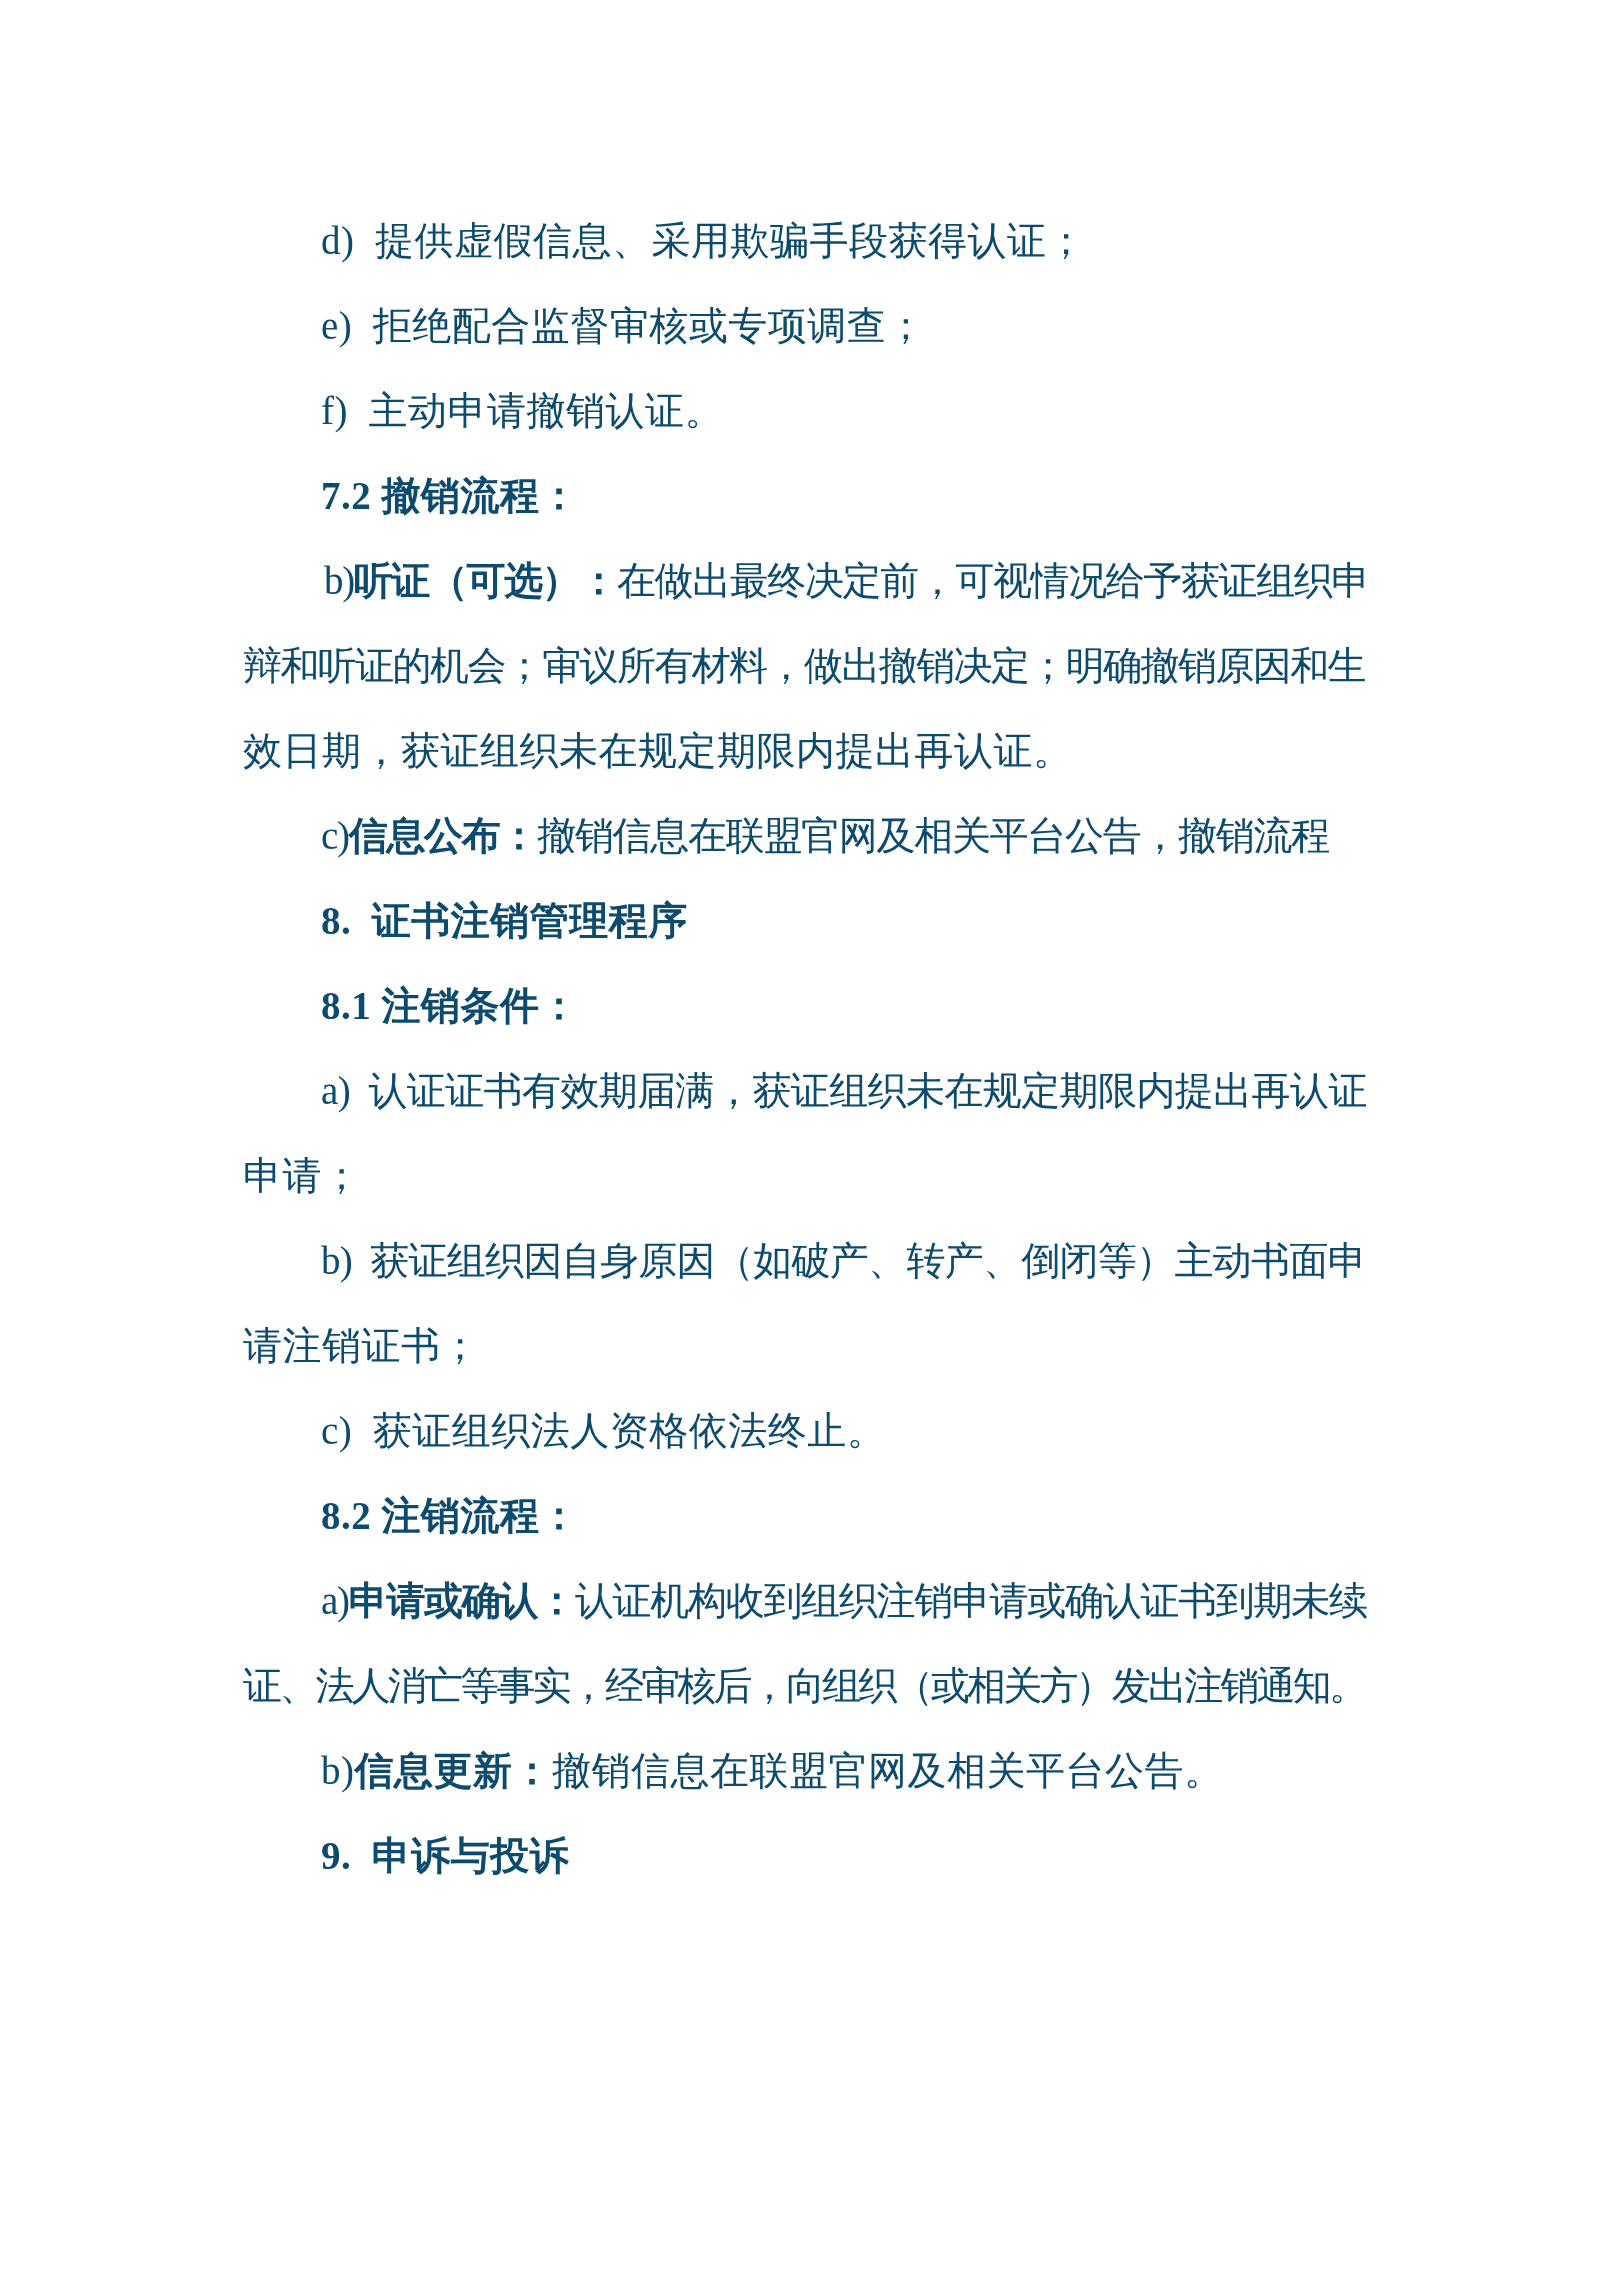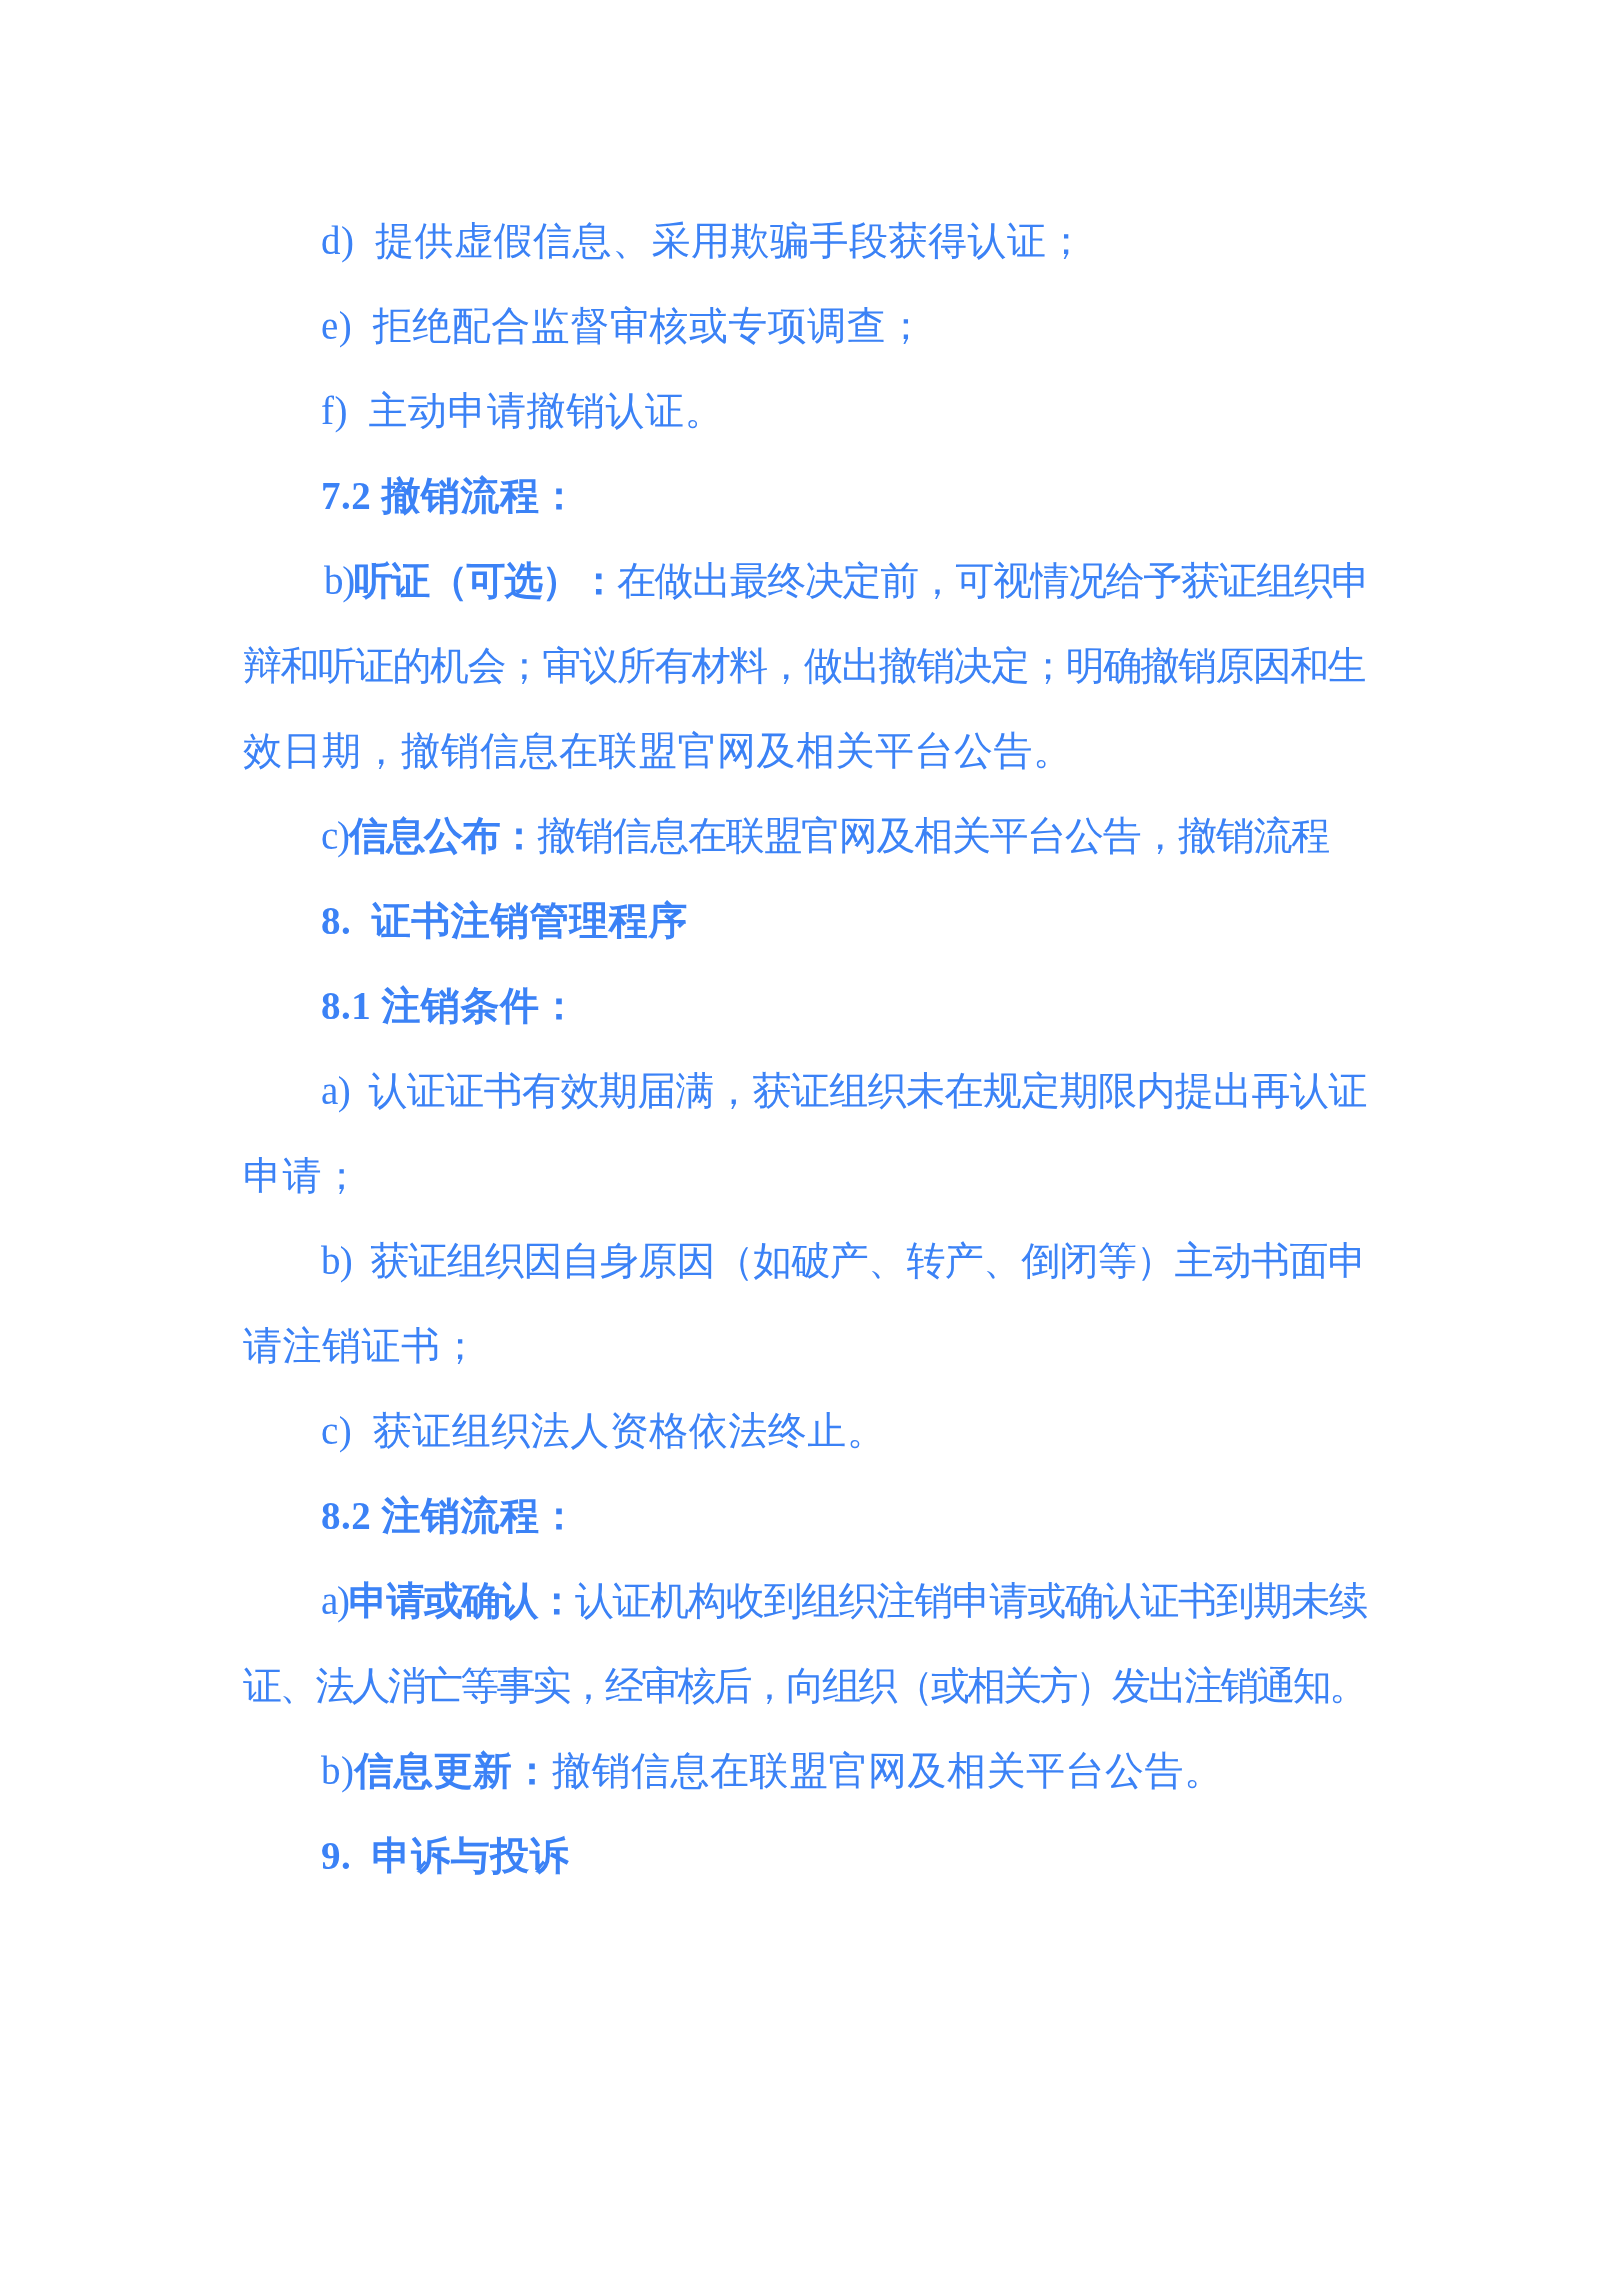--- a/index.html
+++ b/index.html
@@ -33,28 +33,28 @@
     padding-left: 78px;
   }
   .seg-bold {
     font-weight: bold;
   }
 </style>
 </head>
 <body>
 
 <div class="page" style="background: rgb(255, 255, 255);">
-  <div class="doc" style="color: #3b82f6;">
+  <div class="doc" style="color: #0c4a6e;">
       <div class="line indent"><span class="seg-regular">d)&nbsp;&nbsp;提供虚假信息、采用欺骗手段获得认证；</span></div>
       <div class="line indent"><span class="seg-regular">e)&nbsp;&nbsp;拒绝配合监督审核或专项调查；</span></div>
       <div class="line indent"><span class="seg-regular">f)&nbsp;&nbsp;主动申请撤销认证。</span></div>
       <div class="line indent"><span class="seg-bold">7.2 撤销流程：</span></div>
       <div class="line indent full" style="letter-spacing: -1.4px; text-align: center;"><span class="seg-regular">b)</span><span class="seg-bold">听证（可选）：</span><span class="seg-regular">在做出最终决定前，可视情况给予获证组织申</span></div>
       <div class="line full" style="letter-spacing: -1.6px;"><span class="seg-regular">辩和听证的机会；审议所有材料，做出撤销决定；明确撤销原因和生</span></div>
-      <div class="line"><span class="seg-regular">效日期，撤销信息在联盟官网及相关平台公告。</span></div>
+      <div class="line"><span class="seg-regular">效日期，获证组织未在规定期限内提出再认证。</span></div>
       <div class="line indent full" style="letter-spacing: -1.3px;"><span class="seg-regular">c)</span><span class="seg-bold">信息公布：</span><span class="seg-regular">撤销信息在联盟官网及相关平台公告，撤销流程</span></div>
       <div class="line indent"><span class="seg-bold">8.&nbsp;&nbsp;证书注销管理程序</span></div>
       <div class="line indent"><span class="seg-bold">8.1 注销条件：</span></div>
       <div class="line indent full" style="letter-spacing: -0.6px;"><span class="seg-regular">a)&nbsp;&nbsp;认证证书有效期届满，获证组织未在规定期限内提出再认证</span></div>
       <div class="line"><span class="seg-regular">申请；</span></div>
       <div class="line indent full" style="letter-spacing: -0.7px;"><span class="seg-regular">b)&nbsp;&nbsp;获证组织因自身原因（如破产、转产、倒闭等）主动书面申</span></div>
       <div class="line"><span class="seg-regular">请注销证书；</span></div>
       <div class="line indent"><span class="seg-regular">c)&nbsp;&nbsp;获证组织法人资格依法终止。</span></div>
       <div class="line indent"><span class="seg-bold">8.2 注销流程：</span></div>
       <div class="line indent full" style="letter-spacing: -1.3px;"><span class="seg-regular">a)</span><span class="seg-bold">申请或确认：</span><span class="seg-regular">认证机构收到组织注销申请或确认证书到期未续</span></div>

